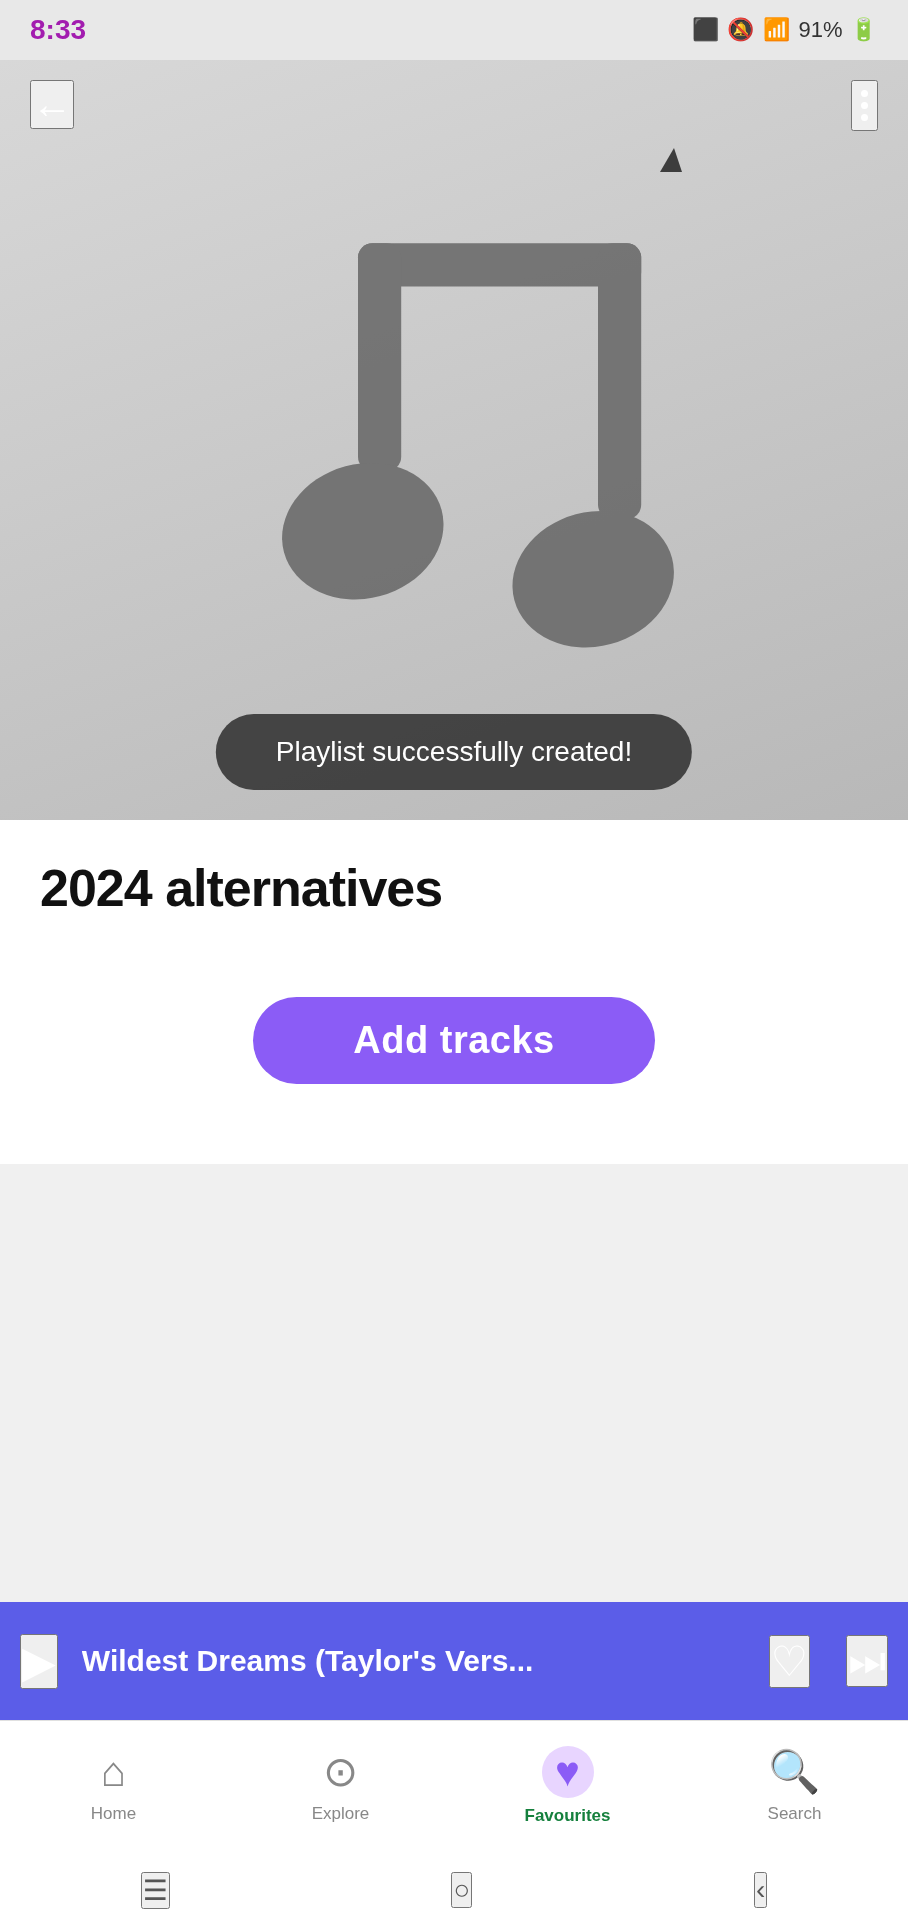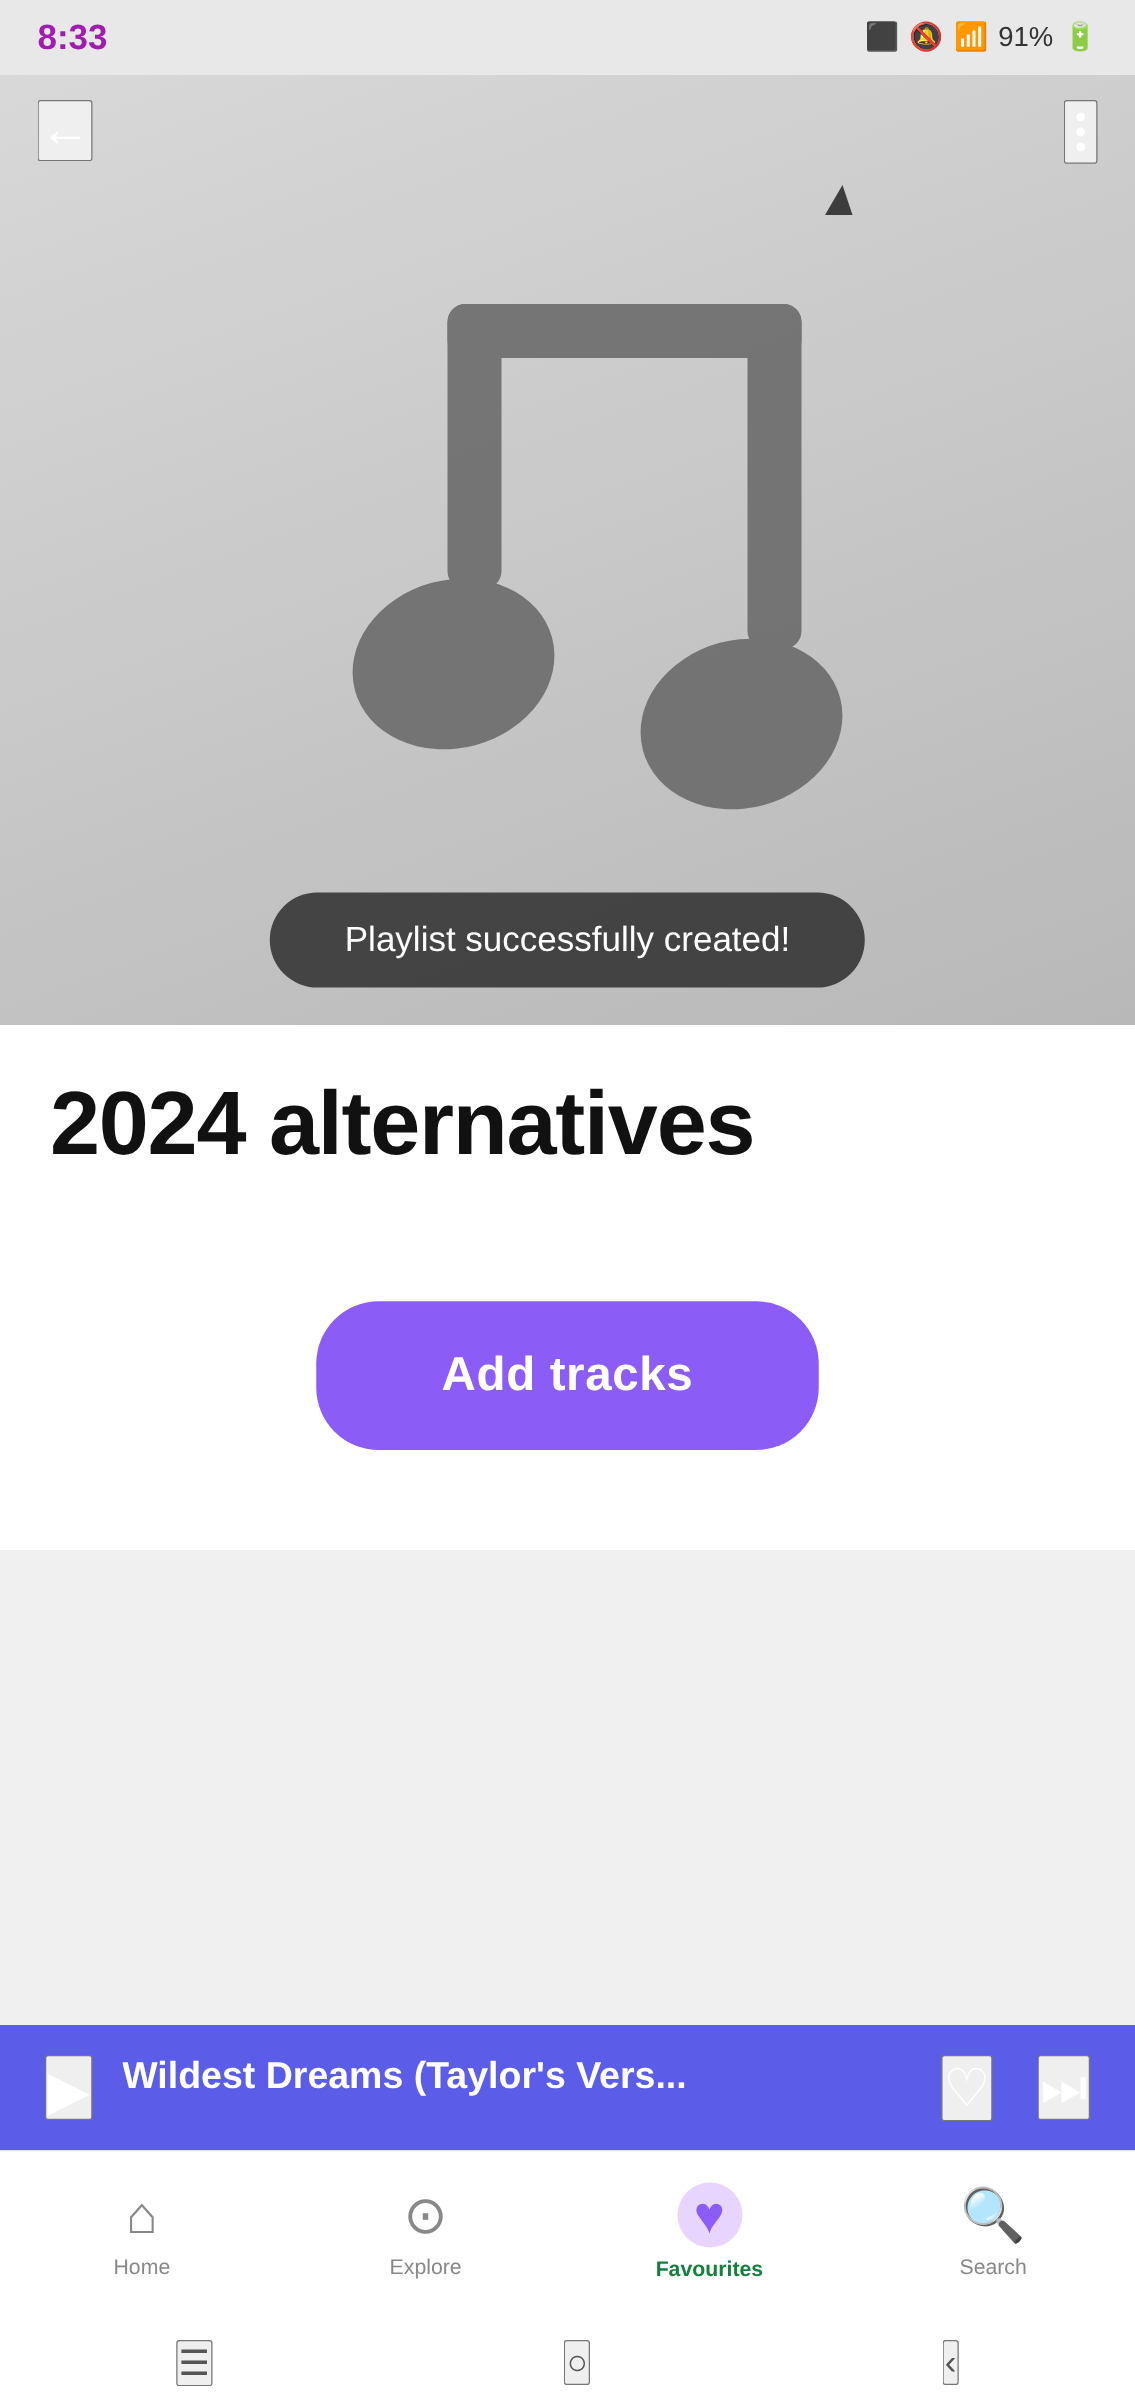--- a/index.html
+++ b/index.html
@@ -101,58 +101,58 @@
     }
 
     
     .content-section {
       background: white;
       padding: 40px 40px 0 40px;
       min-height: 300px;
     }
 
     .playlist-title {
-      font-size: 72px;
+      font-size: 52px;
       font-weight: 900;
       color: #111;
       line-height: 1.1;
       font-family: 'Arial Black', Arial, sans-serif;
       letter-spacing: -1px;
     }
 
     .add-tracks-container {
       display: flex;
       justify-content: center;
       padding: 80px 0;
     }
 
     .add-tracks-btn {
       background: #8b5cf6;
       color: white;
       border: none;
       border-radius: 50px;
-      padding: 38px 100px;
+      padding: 22px 100px;
       font-size: 38px;
       font-weight: 700;
       cursor: pointer;
       letter-spacing: 0.5px;
-      margin-top: 22px;
     }
 
     
     .now-playing-bar {
       position: absolute;
       bottom: 200px;
       left: 0;
       right: 0;
       background: #5b5de8;
-      padding: 24px 36px;
-      display: flex;
+      padding: 24px 20px;
+      display: flex;
+      align-items: center;
       gap: 24px;
-      height: 100px;
+      height: 118px;
     }
 
     .play-btn {
       color: white;
       font-size: 44px;
       cursor: pointer;
       flex-shrink: 0;
     }
 
     .track-info {

